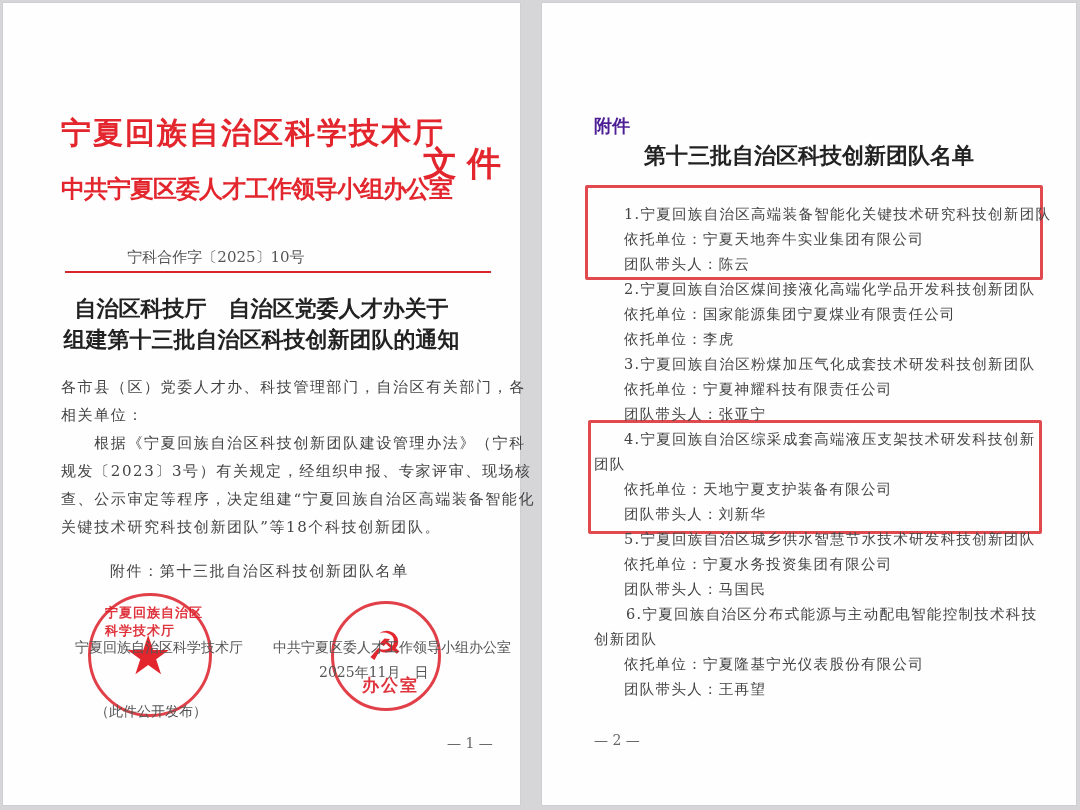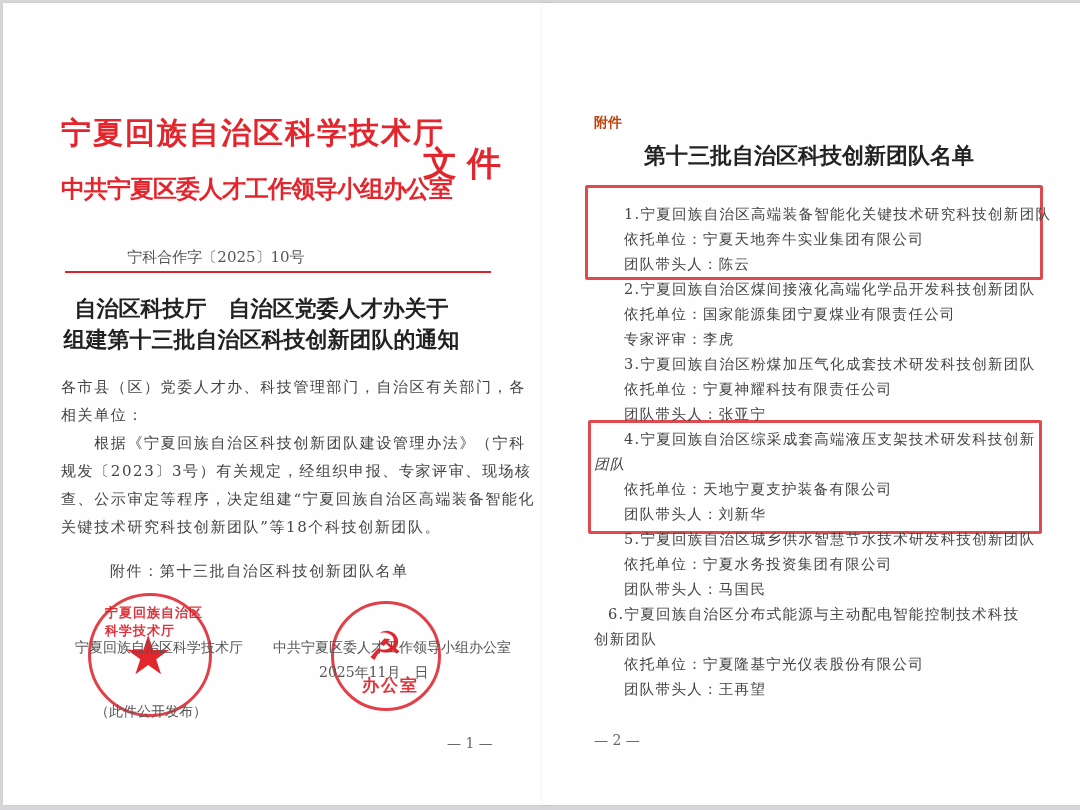--- a/index.html
+++ b/index.html
@@ -6,21 +6,20 @@
   body {
     width:1080px; height:810px; overflow:hidden;
     background:#d6d6d8;
     position:relative;
     font-family:"DejaVu Serif","Liberation Serif",serif;
     color:#333;
   }
   .page {
     position:absolute; top:3px; height:802px; background:#fefefe;
     box-shadow:0 0 1px rgba(0,0,0,0.2);
-    padding-left:32px;
   }
   #page-left { left:3px; width:517px; }
   #page-right { left:542px; width:534px; }
 
   .abs { position:absolute; white-space:nowrap; }
 
   
   .hdr1 { left:58px; top:110px; font-size:30px; color:#e3262d; letter-spacing:2px; font-weight:bold; font-family:"DejaVu Serif",serif; }
   .hdr2 { left:58px; top:170px; font-size:24px; color:#e3262d; letter-spacing:-1px; font-weight:bold; font-family:"DejaVu Sans",sans-serif; }
   .hdr-wen { left:420px; top:138px; font-size:34px; color:#e3262d; letter-spacing:10px; font-weight:bold; }
@@ -32,21 +31,21 @@
 
   
   .seal { position:absolute; border-radius:50%; border:3px solid rgba(220,30,40,0.85); }
   .star { position:absolute; color:#e3262d; font-size:54px; line-height:1; }
   .seal-text { position:absolute; color:rgba(220,30,40,0.9); font-weight:bold; font-family:"DejaVu Sans",sans-serif; }
   .hammer { position:absolute; color:#e3262d; font-size:40px; line-height:1; }
 
   .pageno { font-size:14px; color:#666; }
 
   
-  .att { left:52px; top:111px; font-size:14px; font-weight:bold; color:#c2410c; font-family:"DejaVu Sans",sans-serif; }
+  .att { left:52px; top:111px; font-size:18px; font-weight:bold; color:#4c1d95; font-family:"DejaVu Sans",sans-serif; }
   .title-r { left:0; width:534px; text-align:center; top:138px; font-size:22px; font-weight:bold; color:#222; }
   .line-r { font-size:14.5px; color:#444; letter-spacing:1.3px; }
   .redbox { position:absolute; border:3px solid #e04a4f; border-radius:2px; }
 </style>
 </head>
 <body>
 
 <div class="page" id="page-left">
   <div class="abs hdr1">宁夏回族自治区科学技术厅</div>
   <div class="abs hdr2">中共宁夏区委人才工作领导小组办公室</div>
@@ -90,34 +89,34 @@
 
   <div class="redbox" style="left:43px; top:182px; width:452px; height:89px;"></div>
   <div class="redbox" style="left:46px; top:417px; width:448px; height:108px;"></div>
 
   <div class="abs line-r" style="left:82px; top:202px;">1.宁夏回族自治区高端装备智能化关键技术研究科技创新团队</div>
   <div class="abs line-r" style="left:82px; top:227px;">依托单位：宁夏天地奔牛实业集团有限公司</div>
   <div class="abs line-r" style="left:82px; top:252px;">团队带头人：陈云</div>
 
   <div class="abs line-r" style="left:82px; top:277px;">2.宁夏回族自治区煤间接液化高端化学品开发科技创新团队</div>
   <div class="abs line-r" style="left:82px; top:302px;">依托单位：国家能源集团宁夏煤业有限责任公司</div>
-  <div class="abs line-r" style="left:82px; top:327px;">专家评审：李虎</div>
+  <div class="abs line-r" style="left:82px; top:327px;">依托单位：李虎</div>
 
   <div class="abs line-r" style="left:82px; top:352px;">3.宁夏回族自治区粉煤加压气化成套技术研发科技创新团队</div>
   <div class="abs line-r" style="left:82px; top:377px;">依托单位：宁夏神耀科技有限责任公司</div>
   <div class="abs line-r" style="left:82px; top:402px;">团队带头人：张亚宁</div>
 
   <div class="abs line-r" style="left:82px; top:427px;">4.宁夏回族自治区综采成套高端液压支架技术研发科技创新</div>
-  <div class="abs line-r" style="left:52px; top:452px;font-style:italic;">团队</div>
+  <div class="abs line-r" style="left:52px; top:452px;">团队</div>
   <div class="abs line-r" style="left:82px; top:477px;text-align:right;">依托单位：天地宁夏支护装备有限公司</div>
   <div class="abs line-r" style="left:82px; top:502px;">团队带头人：刘新华</div>
 
   <div class="abs line-r" style="left:82px; top:527px;">5.宁夏回族自治区城乡供水智慧节水技术研发科技创新团队</div>
   <div class="abs line-r" style="left:82px; top:552px;">依托单位：宁夏水务投资集团有限公司</div>
   <div class="abs line-r" style="left:82px; top:577px;">团队带头人：马国民</div>
 
-  <div class="abs line-r" style="left:66px; top:602px;text-align:right;">6.宁夏回族自治区分布式能源与主动配电智能控制技术科技</div>
+  <div class="abs line-r" style="left:84px; top:602px;text-align:right;">6.宁夏回族自治区分布式能源与主动配电智能控制技术科技</div>
   <div class="abs line-r" style="left:52px; top:627px;">创新团队</div>
   <div class="abs line-r" style="left:82px; top:652px;">依托单位：宁夏隆基宁光仪表股份有限公司</div>
   <div class="abs line-r" style="left:82px; top:677px;">团队带头人：王再望</div>
 
   <div class="abs pageno" style="left:52px; top:729px;">— 2 —</div>
 </div>
 
 </body></html>

